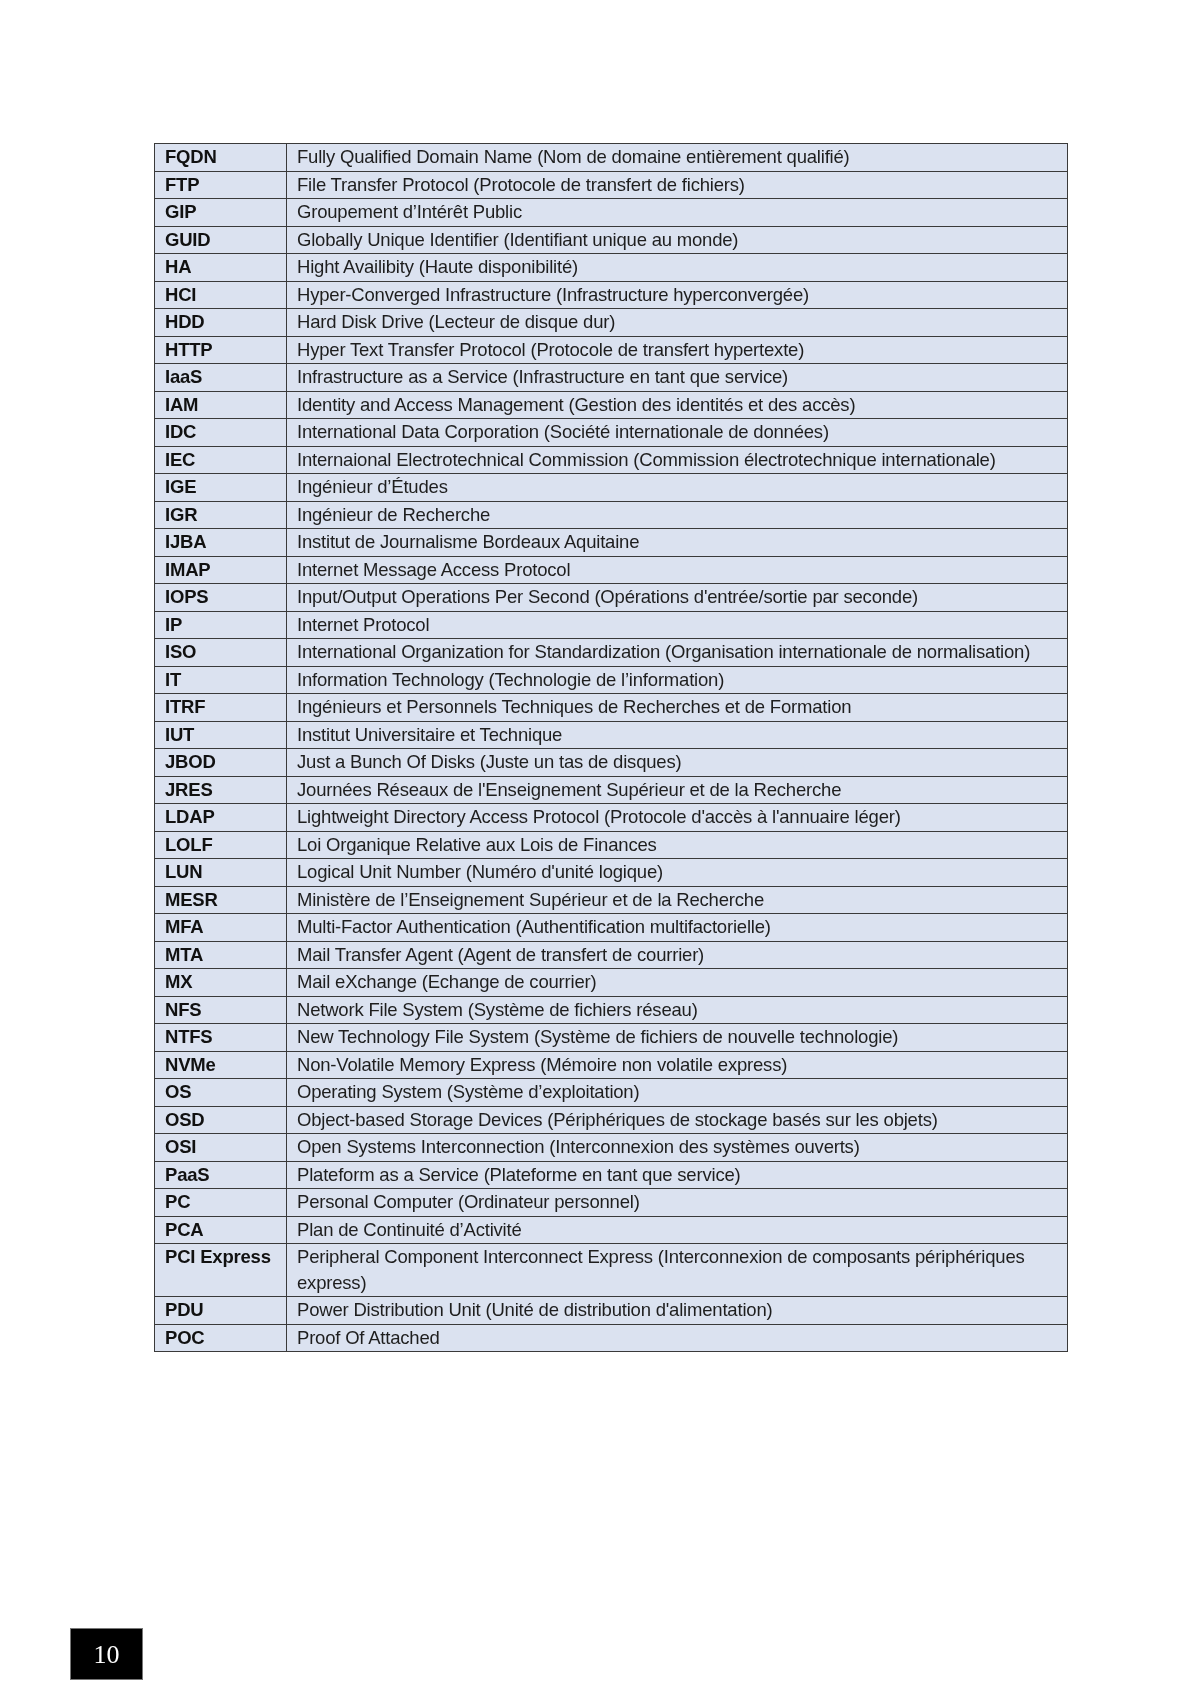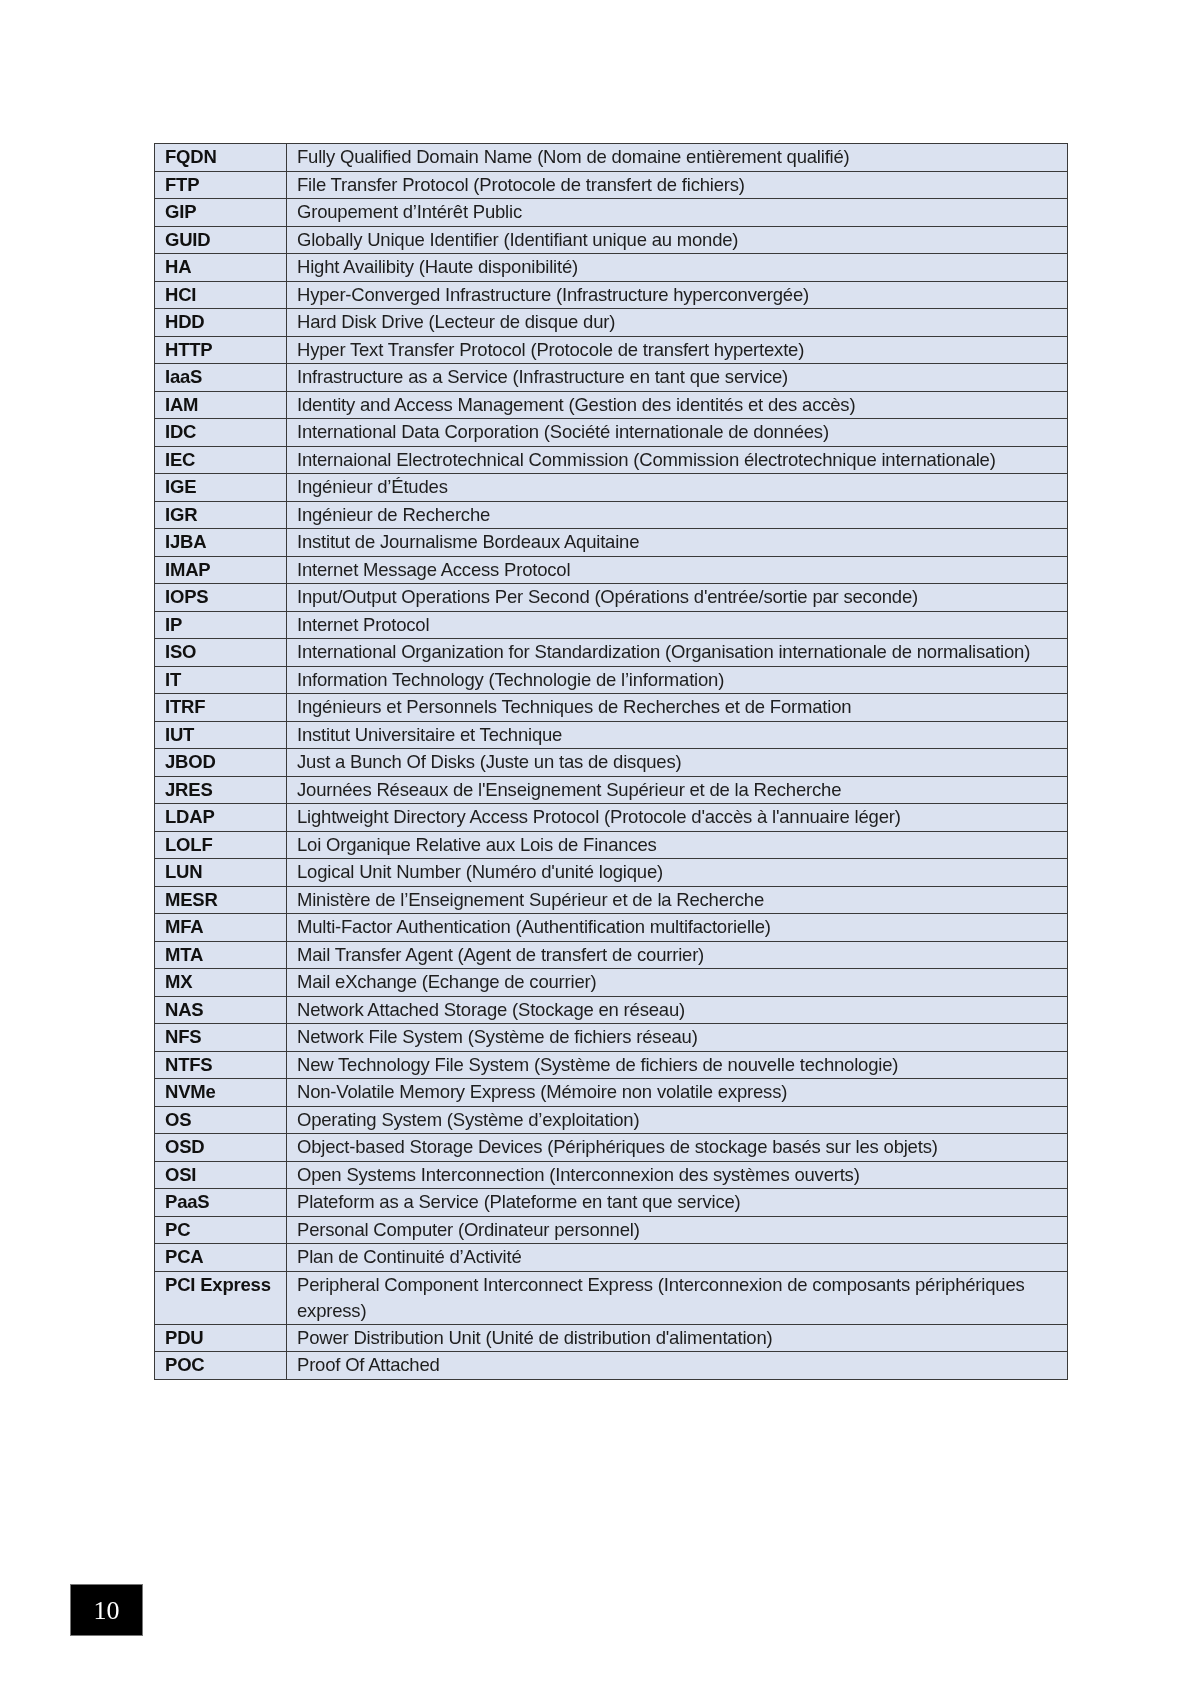--- a/index.html
+++ b/index.html
@@ -43,21 +43,21 @@
       width: 111px;
       font-weight: bold;
       color: #111111;
     }
     table.glossary tr {
       height: 27.5px;
     }
     .page-number {
       position: absolute;
       left: 70px;
-      top: 1584px;
+      top: 1628px;
       width: 73px;
       height: 52px;
       background: #000000;
       color: #ffffff;
       font-family: "Liberation Serif", serif;
       font-size: 26px;
       line-height: 52px;
       text-align: center;
       border: 1px solid #777;
       box-sizing: border-box;
@@ -187,24 +187,20 @@
         </tr>
         <tr>
           <td class="abbr">MTA</td>
           <td class="def">Mail Transfer Agent (Agent de transfert de courrier)</td>
         </tr>
         <tr>
           <td class="abbr">MX</td>
           <td class="def">Mail eXchange (Echange de courrier)</td>
         </tr>
         <tr>
-          <td class="abbr">NAS</td>
-          <td class="def">Network Attached Storage (Stockage en réseau)</td>
-        </tr>
-        <tr>
           <td class="abbr">NFS</td>
           <td class="def">Network File System (Système de fichiers réseau)</td>
         </tr>
         <tr>
           <td class="abbr">NTFS</td>
           <td class="def">New Technology File System (Système de fichiers de nouvelle technologie)</td>
         </tr>
         <tr>
           <td class="abbr">NVMe</td>
           <td class="def">Non-Volatile Memory Express (Mémoire non volatile express)</td>

